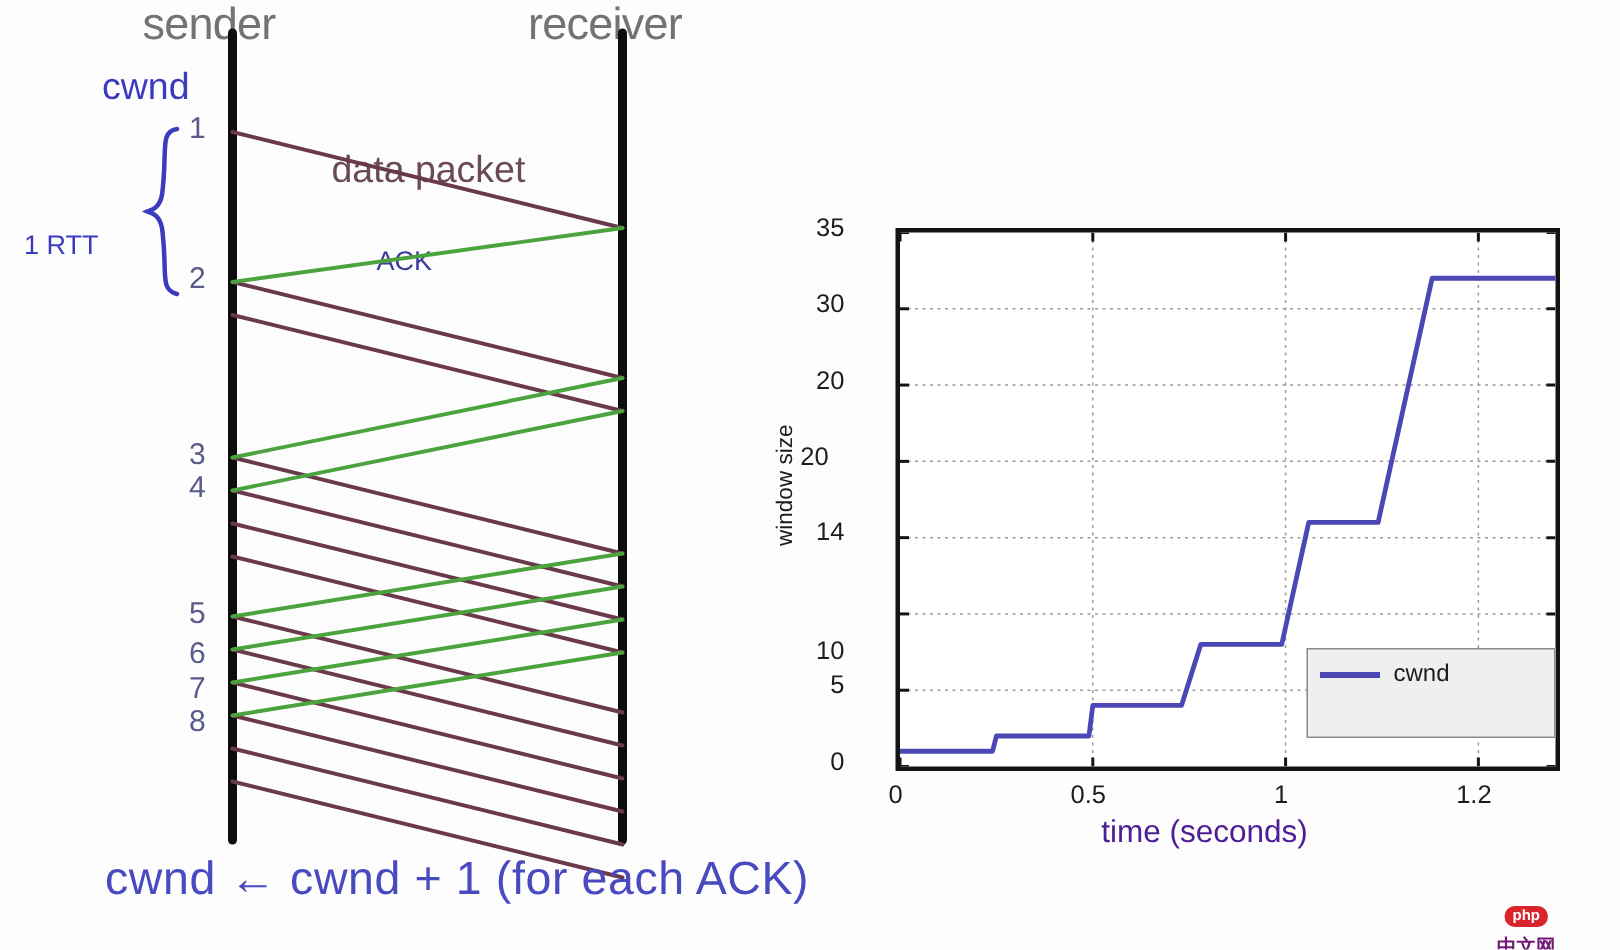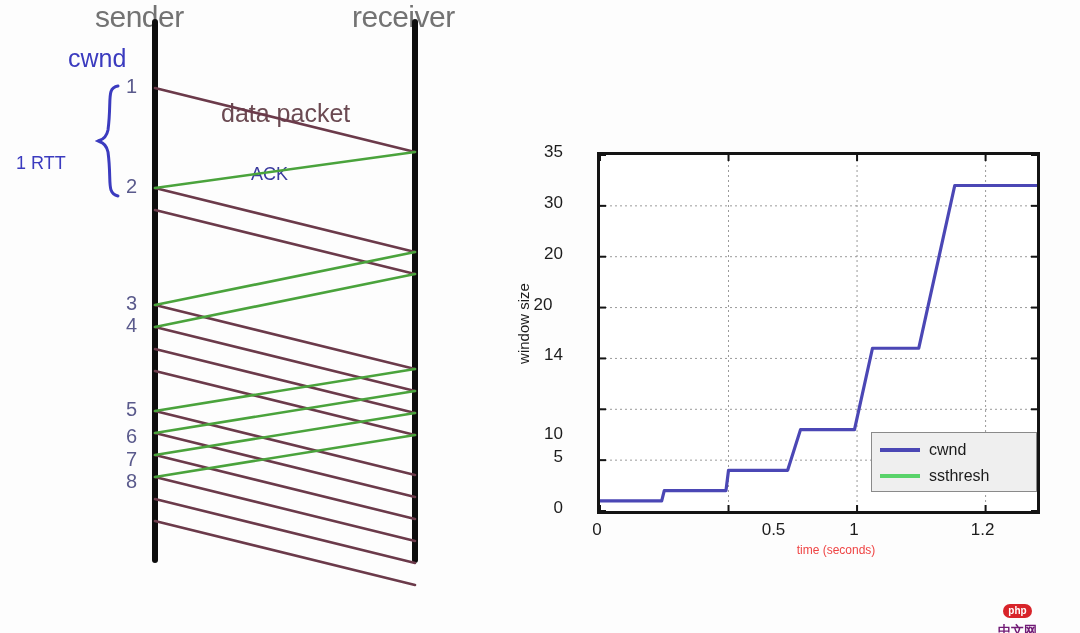--- a/index.html
+++ b/index.html
@@ -26,21 +26,21 @@
   
   #chart{position:absolute;left:545px;top:135px;width:520px;height:425px;}
   #plotbox{position:absolute;left:52px;top:17px;width:443px;height:362px;
            border:3px solid #141414;background:#fff;box-sizing:border-box;}
   .ylab{position:absolute;right:502px;text-align:right;width:40px;
         font-size:17px;color:#1c1c1c;transform:translateY(-50%);}
   .xlab{position:absolute;top:385px;font-size:17px;color:#1c1c1c;
         transform:translateX(-50%);}
   #ytitle{position:absolute;left:-62px;top:180px;font-size:15px;color:#1c1c1c;
           transform:rotate(-90deg);transform-origin:center;white-space:nowrap;}
-  #xtitle{position:absolute;left:291px;top:408px;font-size:12px;color:#ef4444;
+  #xtitle{position:absolute;left:258px;top:408px;font-size:21px;color:#4c1d95;
           transform:translateX(-50%);white-space:nowrap;}
 
   #legend{position:absolute;left:326px;top:297px;width:166px;height:60px;
           background:#efefef;border:1px solid #8a8a8a;box-sizing:border-box;}
   .lgrow{position:absolute;left:8px;height:26px;display:flex;align-items:center;gap:9px;}
   .lgline{width:40px;height:4px;display:block;}
   .lgtxt{font-size:16px;color:#1c1c1c;}
 
   
   #wm{position:absolute;left:998px;top:604px;display:flex;align-items:center;gap:4px;flex-direction:column;}
@@ -91,39 +91,40 @@
       <div class="cwndnum" style="left: 126px; top: 75px;">1</div>
       <div class="cwndnum" style="left: 126px; top: 175px;">2</div>
       <div class="cwndnum" style="left: 126px; top: 292px;">3</div>
       <div class="cwndnum" style="left: 126px; top: 314px;">4</div>
       <div class="cwndnum" style="left: 126px; top: 398px;">5</div>
       <div class="cwndnum" style="left: 126px; top: 425px;">6</div>
       <div class="cwndnum" style="left: 126px; top: 448px;">7</div>
       <div class="cwndnum" style="left: 126px; top: 470px;">8</div>
     </div>
 
+  <div id="caption">cwnd ← cwnd + 1 (for each ACK)</div>
 </div>
 
 <div id="chart">
   <div id="ytitle">window size</div>
   <div id="xtitle">time (seconds)</div>
 
   <div id="ytick-container">
       <div class="ylab" style="top: 373px;">0</div>
       <div class="ylab" style="top: 322.143px;">5</div>
       <div class="ylab" style="top: 271.286px; margin-top: 28px;">10</div>
       <div class="ylab" style="top: 220.429px;">14</div>
       <div class="ylab" style="top: 169.571px; text-align: center;">20</div>
       <div class="ylab" style="top: 118.714px;">20</div>
       <div class="ylab" style="top: 67.8571px;">30</div>
       <div class="ylab" style="top: 17px;">35</div>
     </div>
   <div id="xtick-container">
       <div class="xlab" style="left: 52px;">0</div>
-      <div class="xlab" style="left: 180.529px; margin-left: 48px;">0.5</div>
+      <div class="xlab" style="left: 180.529px;">0.5</div>
       <div class="xlab" style="left: 309.059px;">1</div>
       <div class="xlab" style="left: 437.588px;">1.2</div>
     </div>
 
   <div id="plotbox">
     <svg id="plot-svg" width="437" height="356" style="position:absolute;left:0;top:0;">
         <line x1="0" x2="437" y1="305.14285714285717" y2="305.14285714285717" stroke="#9a9a9a" stroke-width="1" stroke-dasharray="2,3"></line>
         <line x1="0" x2="437" y1="254.28571428571428" y2="254.28571428571428" stroke="#9a9a9a" stroke-width="1" stroke-dasharray="2,3"></line>
         <line x1="0" x2="437" y1="203.42857142857144" y2="203.42857142857144" stroke="#9a9a9a" stroke-width="1" stroke-dasharray="2,3"></line>
         <line x1="0" x2="437" y1="152.57142857142858" y2="152.57142857142858" stroke="#9a9a9a" stroke-width="1" stroke-dasharray="2,3"></line>
@@ -158,23 +159,19 @@
         <line x1="385.5882352941176" y1="0" x2="385.5882352941176" y2="6" stroke="#141414" stroke-width="2"></line>
         <polyline points="0,345.8285714285714 61.694117647058825,345.8285714285714 64.26470588235294,335.65714285714284 125.95882352941176,335.65714285714284 128.52941176470588,315.3142857142857 187.65294117647056,315.3142857142857 200.5058823529412,274.62857142857143 254.48823529411766,274.62857142857143 272.4823529411765,193.25714285714287 318.7529411764706,193.25714285714287 354.74117647058824,30.514285714285734 437,30.514285714285734" fill="none" stroke="#4b47b5" stroke-width="3.2" stroke-linejoin="round" stroke-linecap="round"></polyline>
       </svg>
   </div>
 
   <div id="legend">
       <div class="lgrow" style="top: 4px;">
         <span class="lgline" style="background: rgb(75, 71, 181);"></span>
         <span class="lgtxt">cwnd</span>
       </div>
-      <div class="lgrow" style="top: 30px;">
-        <span class="lgline" style="background: rgb(89, 211, 106);"></span>
-        <span class="lgtxt">ssthresh</span>
-      </div>
     </div>
 </div>
 
 <div id="wm">
   <span id="wm-badge">php</span>
   <span id="wm-txt">中文网</span>
 </div>
 
 </body></html>

